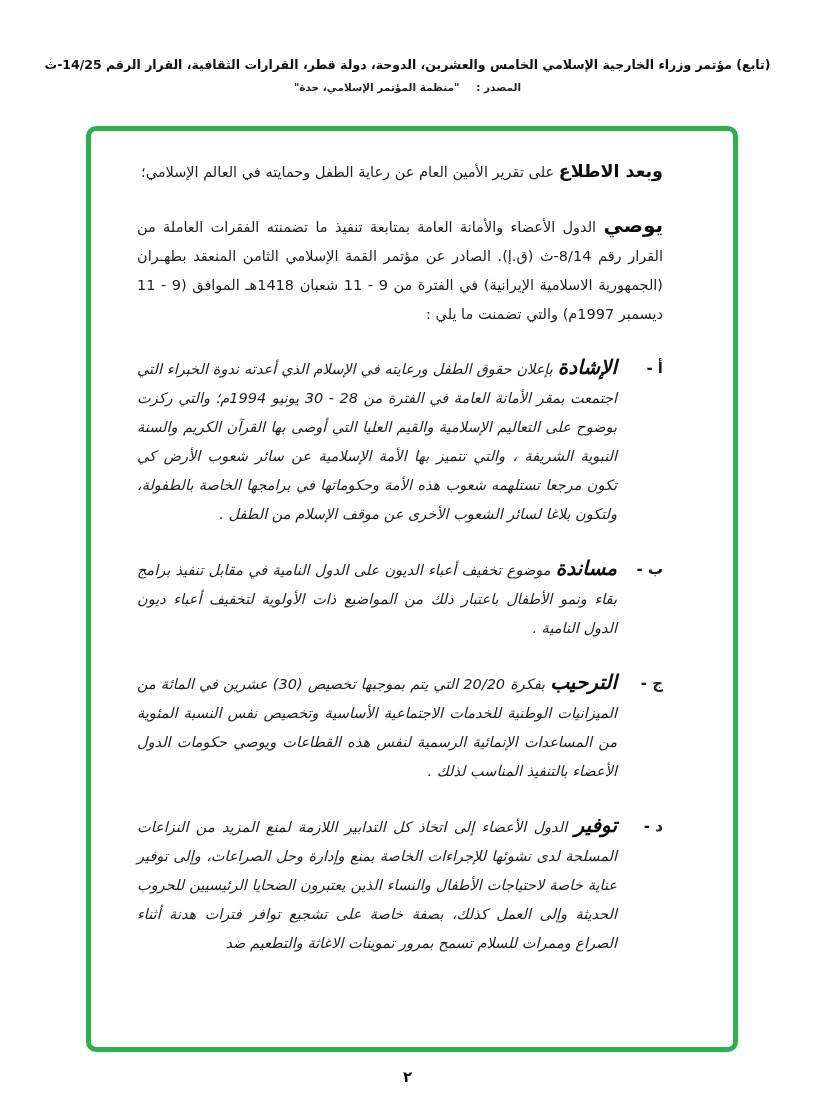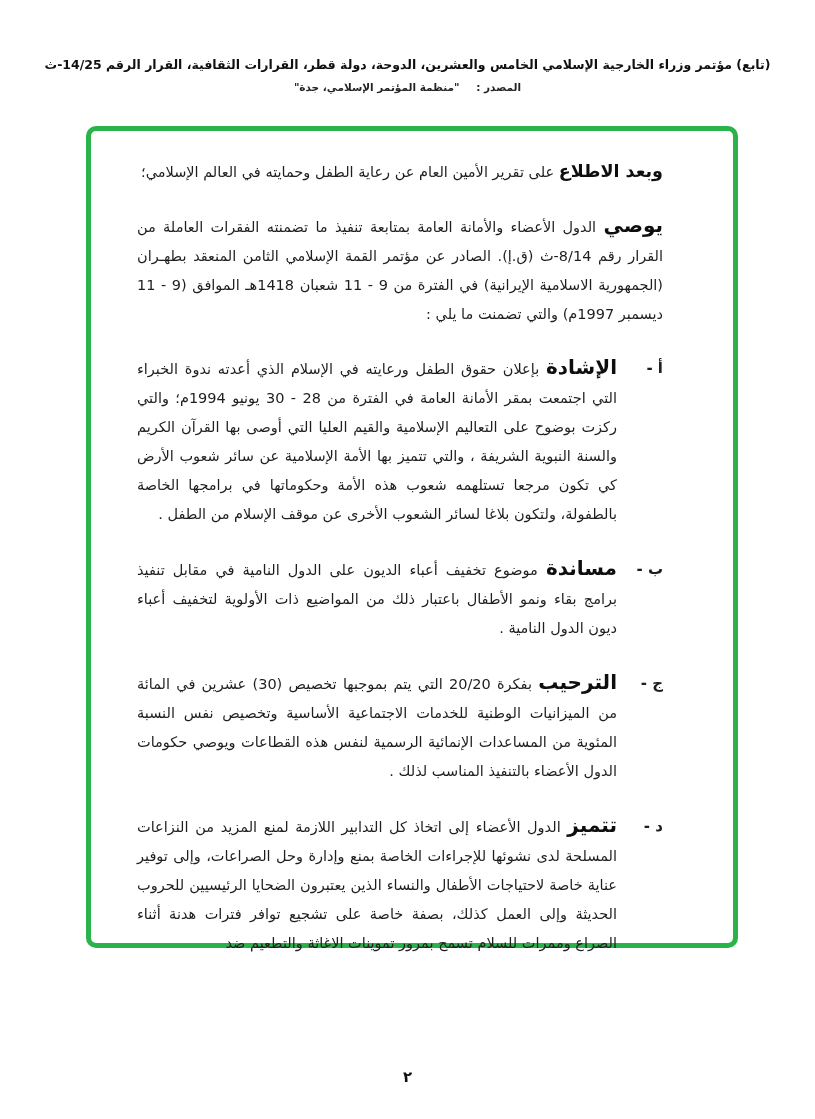--- a/index.html
+++ b/index.html
@@ -38,21 +38,21 @@
     color: #242424;
   }
   .header-source .src-label { margin-left: 13px; }
 
   
   .frame {
     position: absolute;
     top: 126px;
     left: 86px;
     width: 652px;
-    height: 822px;
+    height: 926px;
     border: 5px solid #2bb34b;
     border-radius: 10px;
     background: #ffffff;
   }
 
   .content {
     position: absolute;
     top: 0; right: 0; bottom: 0; left: 0;
     padding: 26px 70px 0 46px;
     direction: rtl;
@@ -78,21 +78,21 @@
     margin-bottom: 25px;
   }
   .item:last-child { margin-bottom: 0; }
   .marker {
     flex: 0 0 33px;
     font-size: 15px;
     font-weight: bold;
     white-space: nowrap;
     padding-top: 1px;
   }
-  .item-text { flex: 1; }
+  .item-text { flex: 1; font-style: italic; }
 
   
   .page-number {
     position: absolute;
     top: 1068px;
     left: 0;
     right: 0;
     text-align: center;
     font-size: 15px;
     font-weight: bold;
@@ -145,21 +145,21 @@
         <div class="marker">ج -</div>
         <div class="item-text">
           <span class="lead">الترحيب</span>
           <span>بفكرة 20/20 التي يتم بموجبها تخصيص (30) عشرين في المائة من الميزانيات الوطنية للخدمات الاجتماعية الأساسية وتخصيص نفس النسبة المئوية من المساعدات الإنمائية الرسمية لنفس هذه القطاعات ويوصي حكومات الدول الأعضاء بالتنفيذ المناسب لذلك .</span>
         </div>
       </div>
 
       <div class="item">
         <div class="marker">د -</div>
         <div class="item-text">
-          <span class="lead">تتميز</span>
+          <span class="lead">توفير</span>
           <span>الدول الأعضاء إلى اتخاذ كل التدابير اللازمة لمنع المزيد من النزاعات المسلحة لدى نشوئها للإجراءات الخاصة بمنع وإدارة وحل الصراعات، وإلى توفير عناية خاصة لاحتياجات الأطفال والنساء الذين يعتبرون الضحايا الرئيسيين للحروب الحديثة وإلى العمل كذلك، بصفة خاصة على تشجيع توافر فترات هدنة أثناء الصراع وممرات للسلام تسمح بمرور تموينات الاغاثة والتطعيم ضد</span>
         </div>
       </div>
 
     </div>
   </div>
 
   <div class="page-number">٢</div>
 
 </div>

